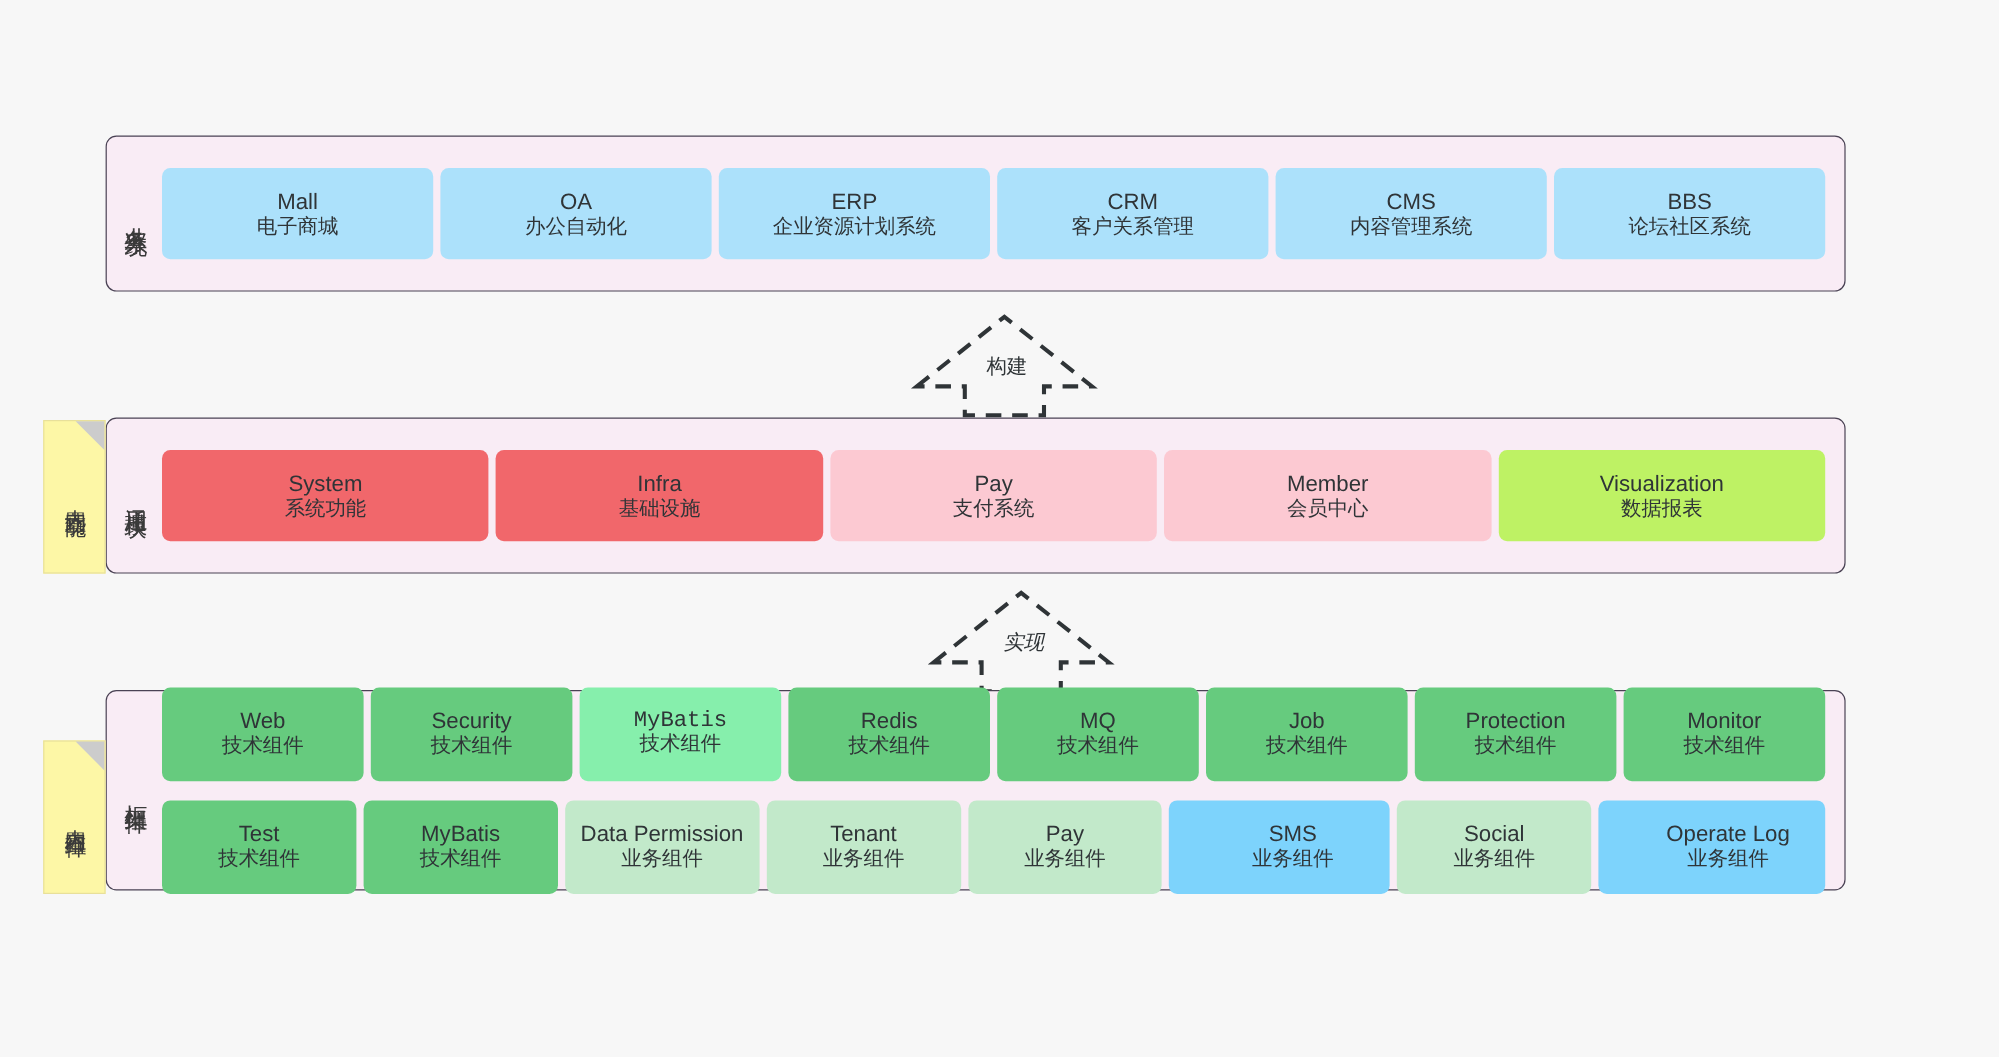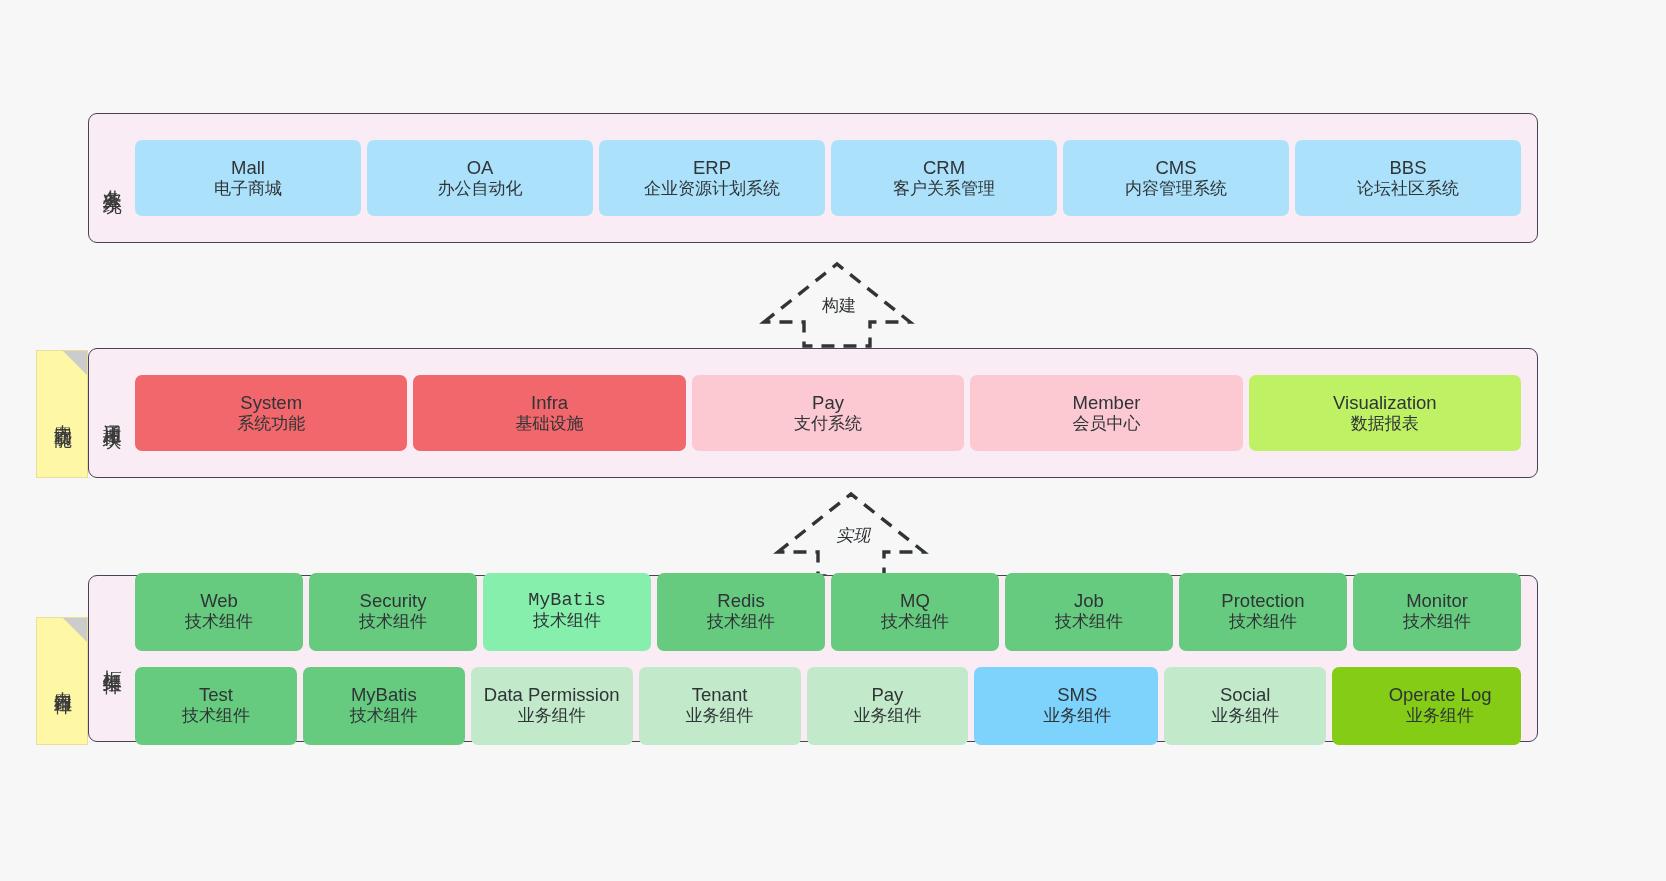--- a/index.html
+++ b/index.html
@@ -270,21 +270,21 @@
             <div class="t2">业务组件</div>
           </div>
           <div class="card c-lgreen" style="background: #7dd3fc; padding-left: 28px;">
             <div class="t1">SMS</div>
             <div class="t2">业务组件</div>
           </div>
           <div class="card c-lgreen" style="background: rgb(194, 233, 202);">
             <div class="t1">Social</div>
             <div class="t2">业务组件</div>
           </div>
-          <div class="card c-lgreen" style="background: #84cc16; padding-left: 33px;">
+          <div class="card c-lgreen" style="background: #7dd3fc; padding-left: 33px;">
             <div class="t1">Operate Log</div>
             <div class="t2">业务组件</div>
           </div>
         </div>
     </div>
   </div>
 
 </div>
 
 </body></html>

